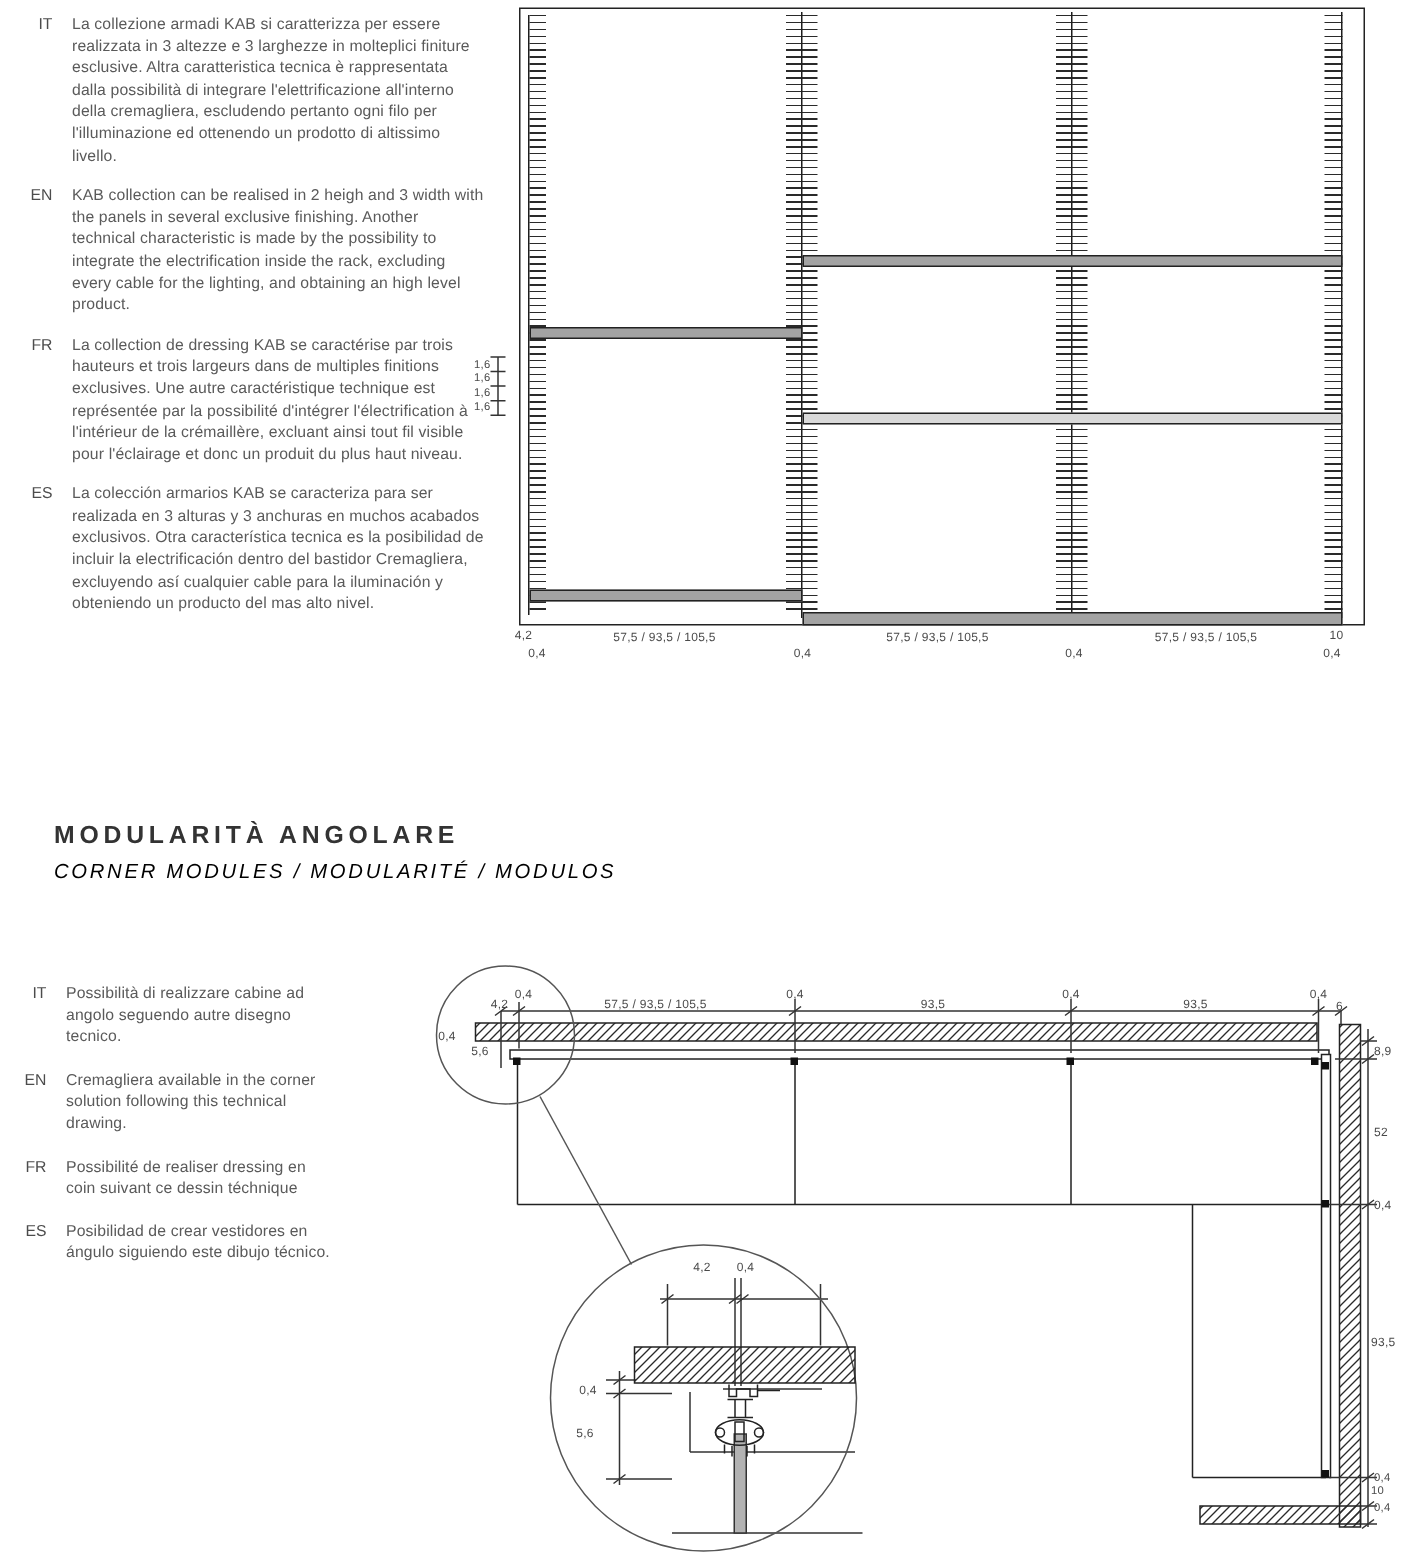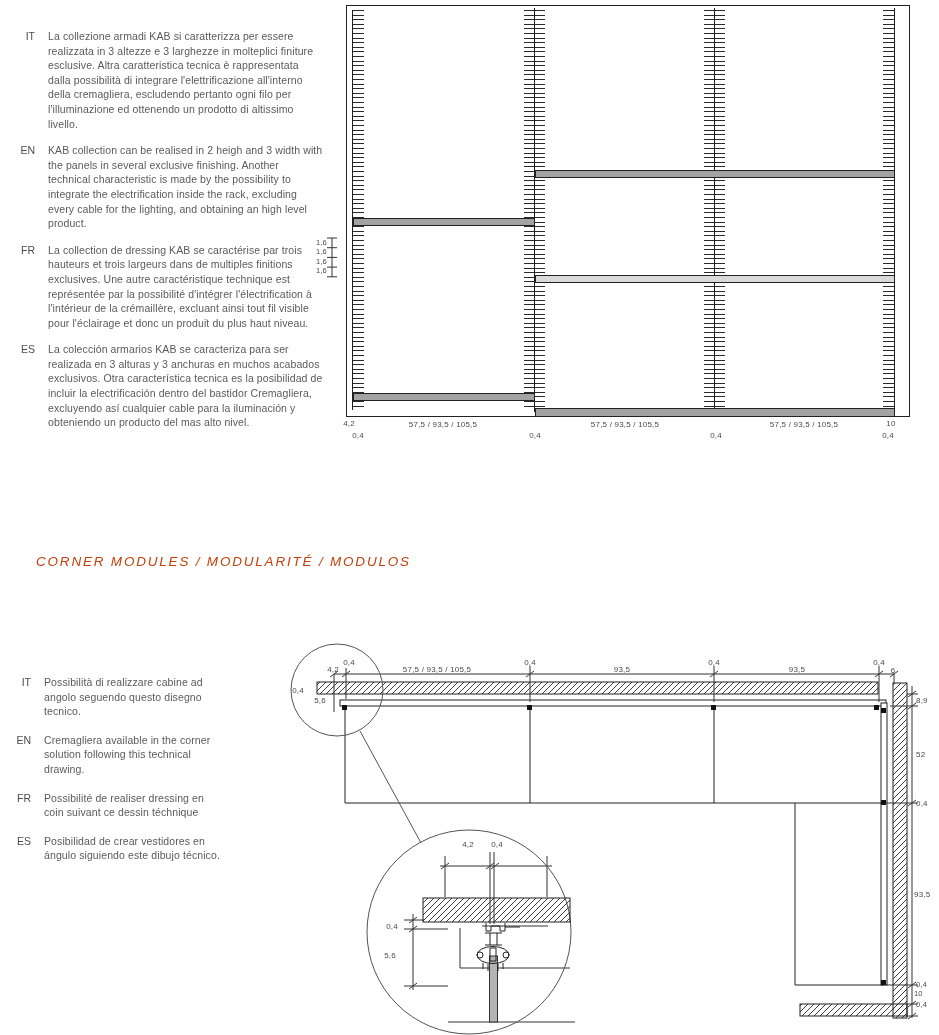--- a/index.html
+++ b/index.html
@@ -2,36 +2,36 @@
 <html><head>
 <meta charset="utf-8">
 <style>
   * { margin:0; padding:0; box-sizing:border-box; }
   body { background:#fff; }
   .page {
     position:relative; width:939px; height:1035px; background:#ffffff;
     font-family:"Liberation Sans", sans-serif; color:#555; overflow:hidden;
   }
   
-  .lang-block { position:absolute; display:flex; flex-direction:column;margin-top:20px; }
+  .lang-block { position:absolute; display:flex; flex-direction:column; }
   .lang-item { display:flex; margin-bottom:12px; }
   .lang-code { flex:none; width:21px; text-align:right; margin-right:13px;
                font-size:10.5px; line-height:14.6px; color:#4c4c4c; }
   .lang-text { font-size:10.5px; line-height:14.6px; color:#5a5a5a; letter-spacing:.1px; }
   #intro-block { left:14px; top:9px; width:312px; }
   #intro-block .lang-text { width:276px; }
   #corner-block { left:10px; top:655px; width:216px; }
   #corner-block .lang-item { margin-bottom:14px; }
   #corner-block .lang-text { width:180px; }
   
   .heading { position:absolute; left:36px; top:548px; }
   .heading h1 { font-size:16.5px; font-weight:700; letter-spacing:3.2px; color:#333;
                 font-family:"Liberation Sans", sans-serif; }
   .heading h2 { margin-top:6px; font-size:13.5px; font-weight:400; font-style:italic;
-                letter-spacing:1.8px; color:#c2410c; }
+                letter-spacing:1.8px; color:#000000; }
   
   .abs { position:absolute; }
   #elev-frame { left:346px; top:5px; width:564px; height:412px; border:1px solid #222; background:#fff; }
   .rack { position:absolute; top:10px; height:400px;
           background:repeating-linear-gradient(to bottom,#2a2a2a 0,#2a2a2a 1px,transparent 1px,transparent 4.6px); }
   .rline { position:absolute; top:8px; height:404px; width:1px; background:#1d1d1d; }
   .shelf { position:absolute; height:8px; background:#a3a3a3; border:1px solid #222; }
   .shelf.light { background:#d9d9d9; }
   
   .dim { position:absolute; font-size:8px; color:#4a4a4a; white-space:nowrap;
@@ -92,27 +92,28 @@
     <div class="dim" style="left:443px;top:420px;">57,5 / 93,5 / 105,5</div>
     <div class="dim" style="left:535px;top:431px;">0,4</div>
     <div class="dim" style="left:625px;top:420px;">57,5 / 93,5 / 105,5</div>
     <div class="dim" style="left:716px;top:431px;">0,4</div>
     <div class="dim" style="left:804px;top:420px;">57,5 / 93,5 / 105,5</div>
     <div class="dim" style="left:891px;top:419px;">10</div>
     <div class="dim" style="left:888px;top:431px;">0,4</div>
   </div>
 
   <div class="heading">
+    <h1>MODULARITÀ ANGOLARE</h1>
     <h2>CORNER MODULES / MODULARITÉ / MODULOS</h2>
   </div>
 
   <div class="lang-block" id="corner-block">
     <div class="lang-item">
       <div class="lang-code">IT</div>
-      <div class="lang-text">Possibilità di realizzare cabine ad angolo seguendo questo disegno tecnico.</div>
+      <div class="lang-text">Possibilità di realizzare cabine ad angolo seguendo autre disegno tecnico.</div>
     </div>
     <div class="lang-item">
       <div class="lang-code">EN</div>
       <div class="lang-text">Cremagliera available in the corner solution following this technical drawing.</div>
     </div>
     <div class="lang-item">
       <div class="lang-code">FR</div>
       <div class="lang-text">Possibilité de realiser dressing en coin suivant ce dessin téchnique</div>
     </div>
     <div class="lang-item">

